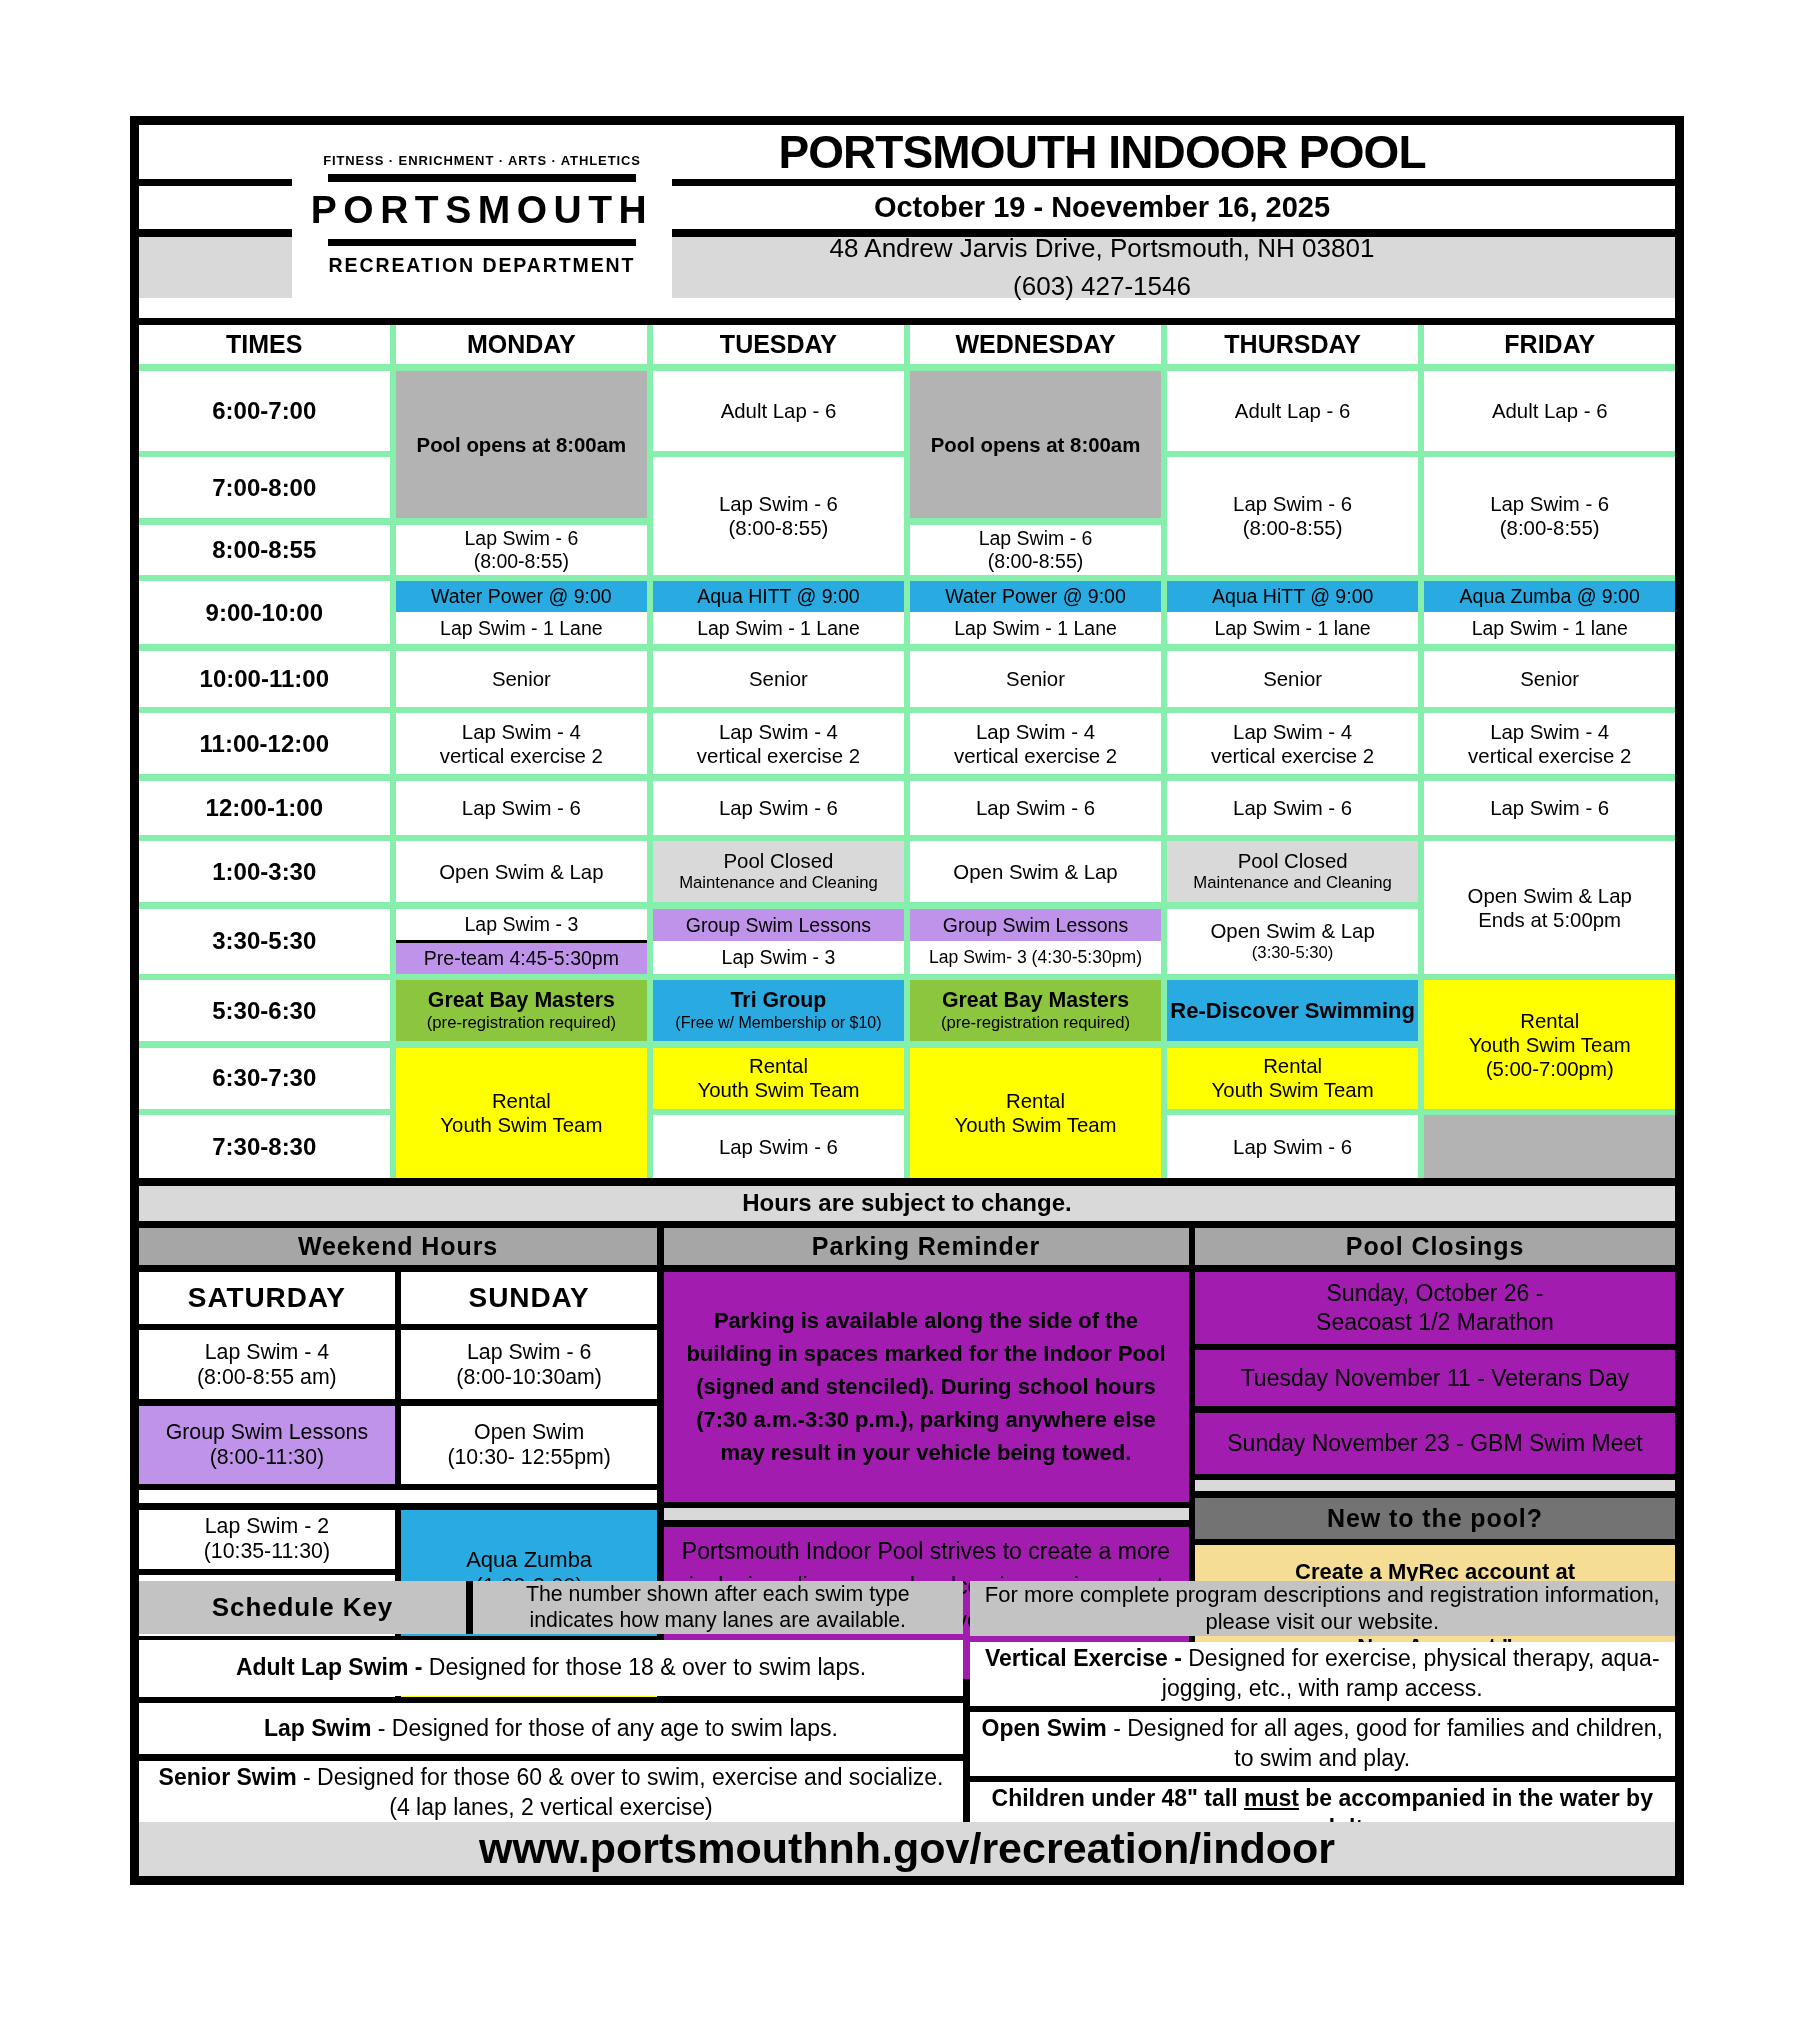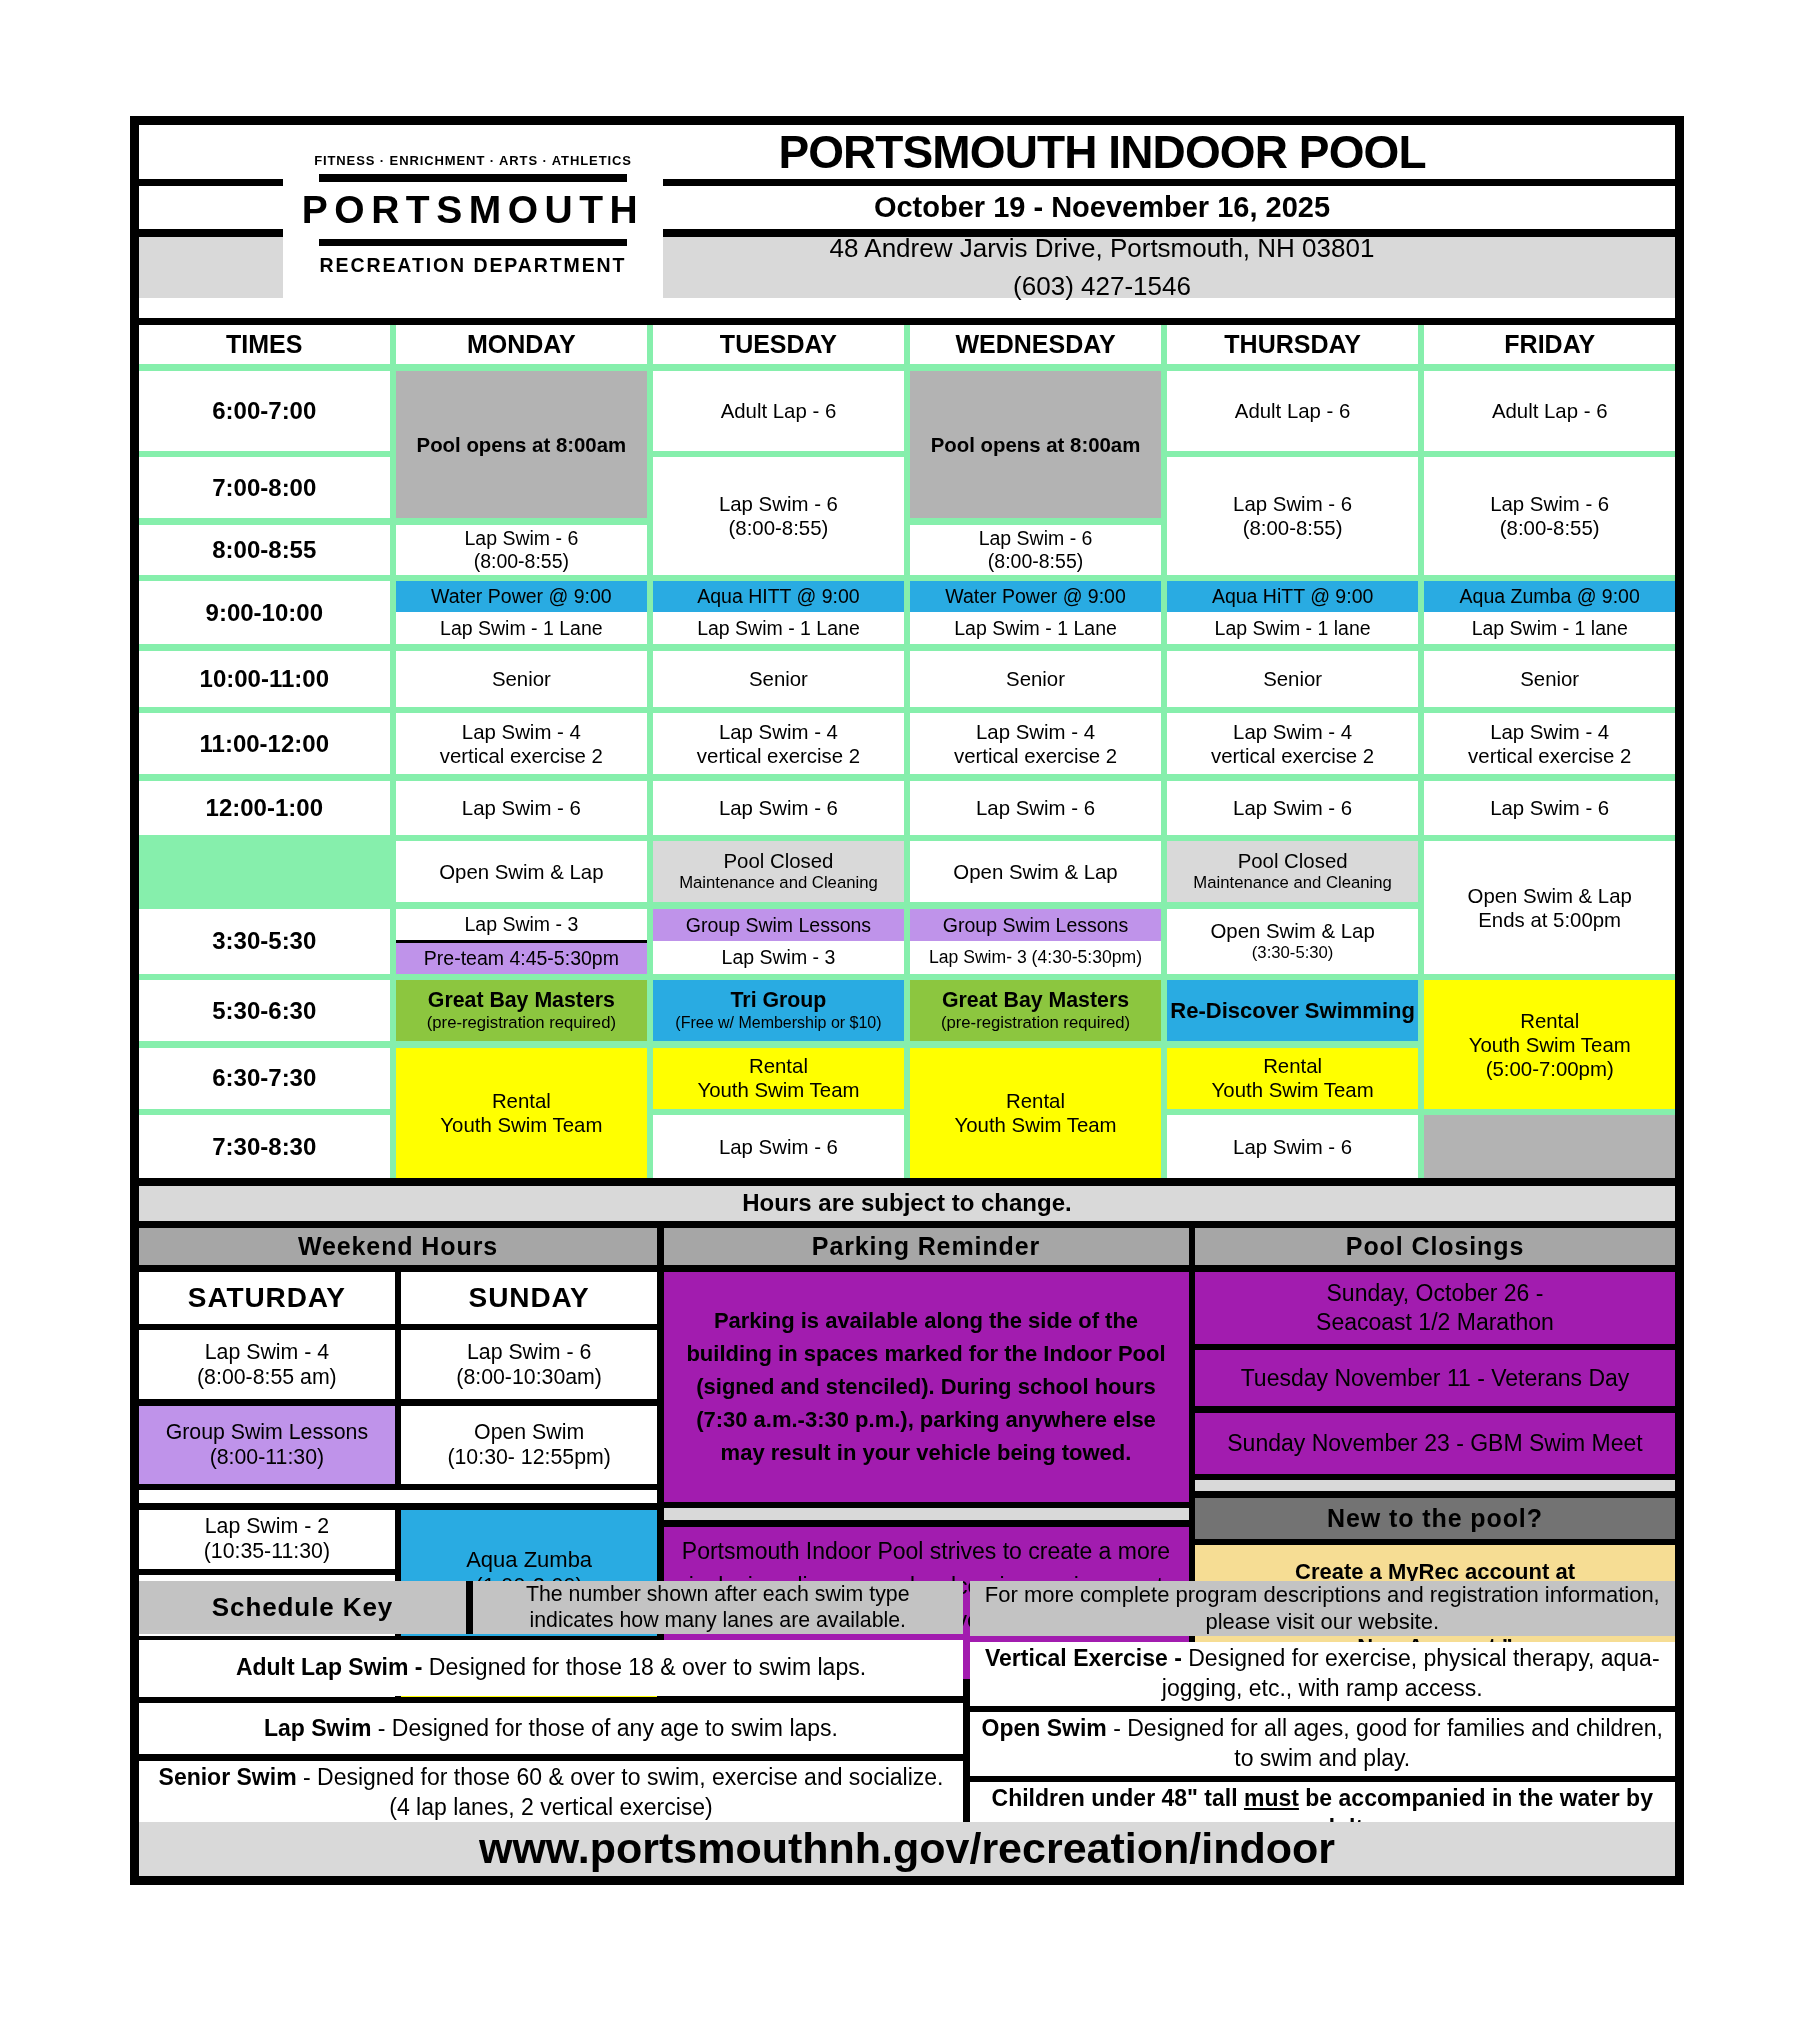--- a/index.html
+++ b/index.html
@@ -14,21 +14,21 @@
   }
   
   .hdr{height:193px;background:#fff;position:relative;}
   .hdr-title{height:54px;display:flex;align-items:center;justify-content:center;
     padding-left:390px;font-weight:900;font-size:46px;letter-spacing:-0.9px;}
   .hdr-sep{height:7.4px;background:#000;}
   .hdr-date{height:43px;display:flex;align-items:center;justify-content:center;
     padding-left:390px;font-weight:700;font-size:29px;}
   .hdr-addr{height:61px;display:flex;flex-direction:column;align-items:center;justify-content:center;
     padding-left:390px;font-size:26px;gap:7.4px;}
-  .logo{position:absolute;left:144px;top:5.6px;width:380px;height:169px;background:#fff;z-index:3;
+  .logo{position:absolute;left:153px;top:5.6px;width:380px;height:169px;background:#fff;z-index:3;
     display:flex;flex-direction:column;align-items:center;justify-content:center;}
   .logo-tag{font-size:13px;font-weight:700;letter-spacing:0.9px;}
   .logo-bar{width:308px;height:7.4px;background:#000;margin:6.5px 0;}
   .logo-name{font-size:39px;font-weight:700;letter-spacing:6.5px;}
   .logo-dept{font-size:19.5px;font-weight:700;letter-spacing:1.9px;margin-top:1.9px;}
   
   .grid{display:grid;grid-template-columns:repeat(6,1fr);
     grid-template-rows:39px 80px 61px 50px 63px 56px 61px 54px 61px 65px 61px 61px 63px;
     gap:6.5px;background:#86efac;}
   .cell{background:#fff;display:flex;flex-direction:column;align-items:center;justify-content:center;
@@ -117,20 +117,21 @@
     <div class="cell dayhead" style="grid-area:1/5">THURSDAY</div>
     <div class="cell dayhead" style="grid-area:1/6">FRIDAY</div>
 
     <div class="cell time" style="grid-area:2/1">6:00-7:00</div>
     <div class="cell time" style="grid-area:3/1">7:00-8:00</div>
     <div class="cell time" style="grid-area:4/1">8:00-8:55</div>
     <div class="cell time" style="grid-area:5/1">9:00-10:00</div>
     <div class="cell time" style="grid-area:6/1">10:00-11:00</div>
     <div class="cell time" style="grid-area:7/1">11:00-12:00</div>
     <div class="cell time" style="grid-area:8/1">12:00-1:00</div>
+    <div class="cell time" style="grid-area:9/1">1:00-3:30</div>
     <div class="cell time" style="grid-area:10/1">3:30-5:30</div>
     <div class="cell time" style="grid-area:11/1">5:30-6:30</div>
     <div class="cell time" style="grid-area:12/1">6:30-7:30</div>
     <div class="cell time" style="grid-area:13/1">7:30-8:30</div>
 
     <div class="cell b" style="grid-area: 2 / 2 / span 2; background: rgb(179, 179, 179);">Pool opens at 8:00am</div>
     <div class="cell" style="grid-area:4/2;font-size:19.5px">Lap Swim - 6
 (8:00-8:55)</div>
     <div class="cell split" style="grid-area:5/2">
       <div class="strip" style="background: rgb(41, 171, 226);">Water Power @ 9:00</div>

